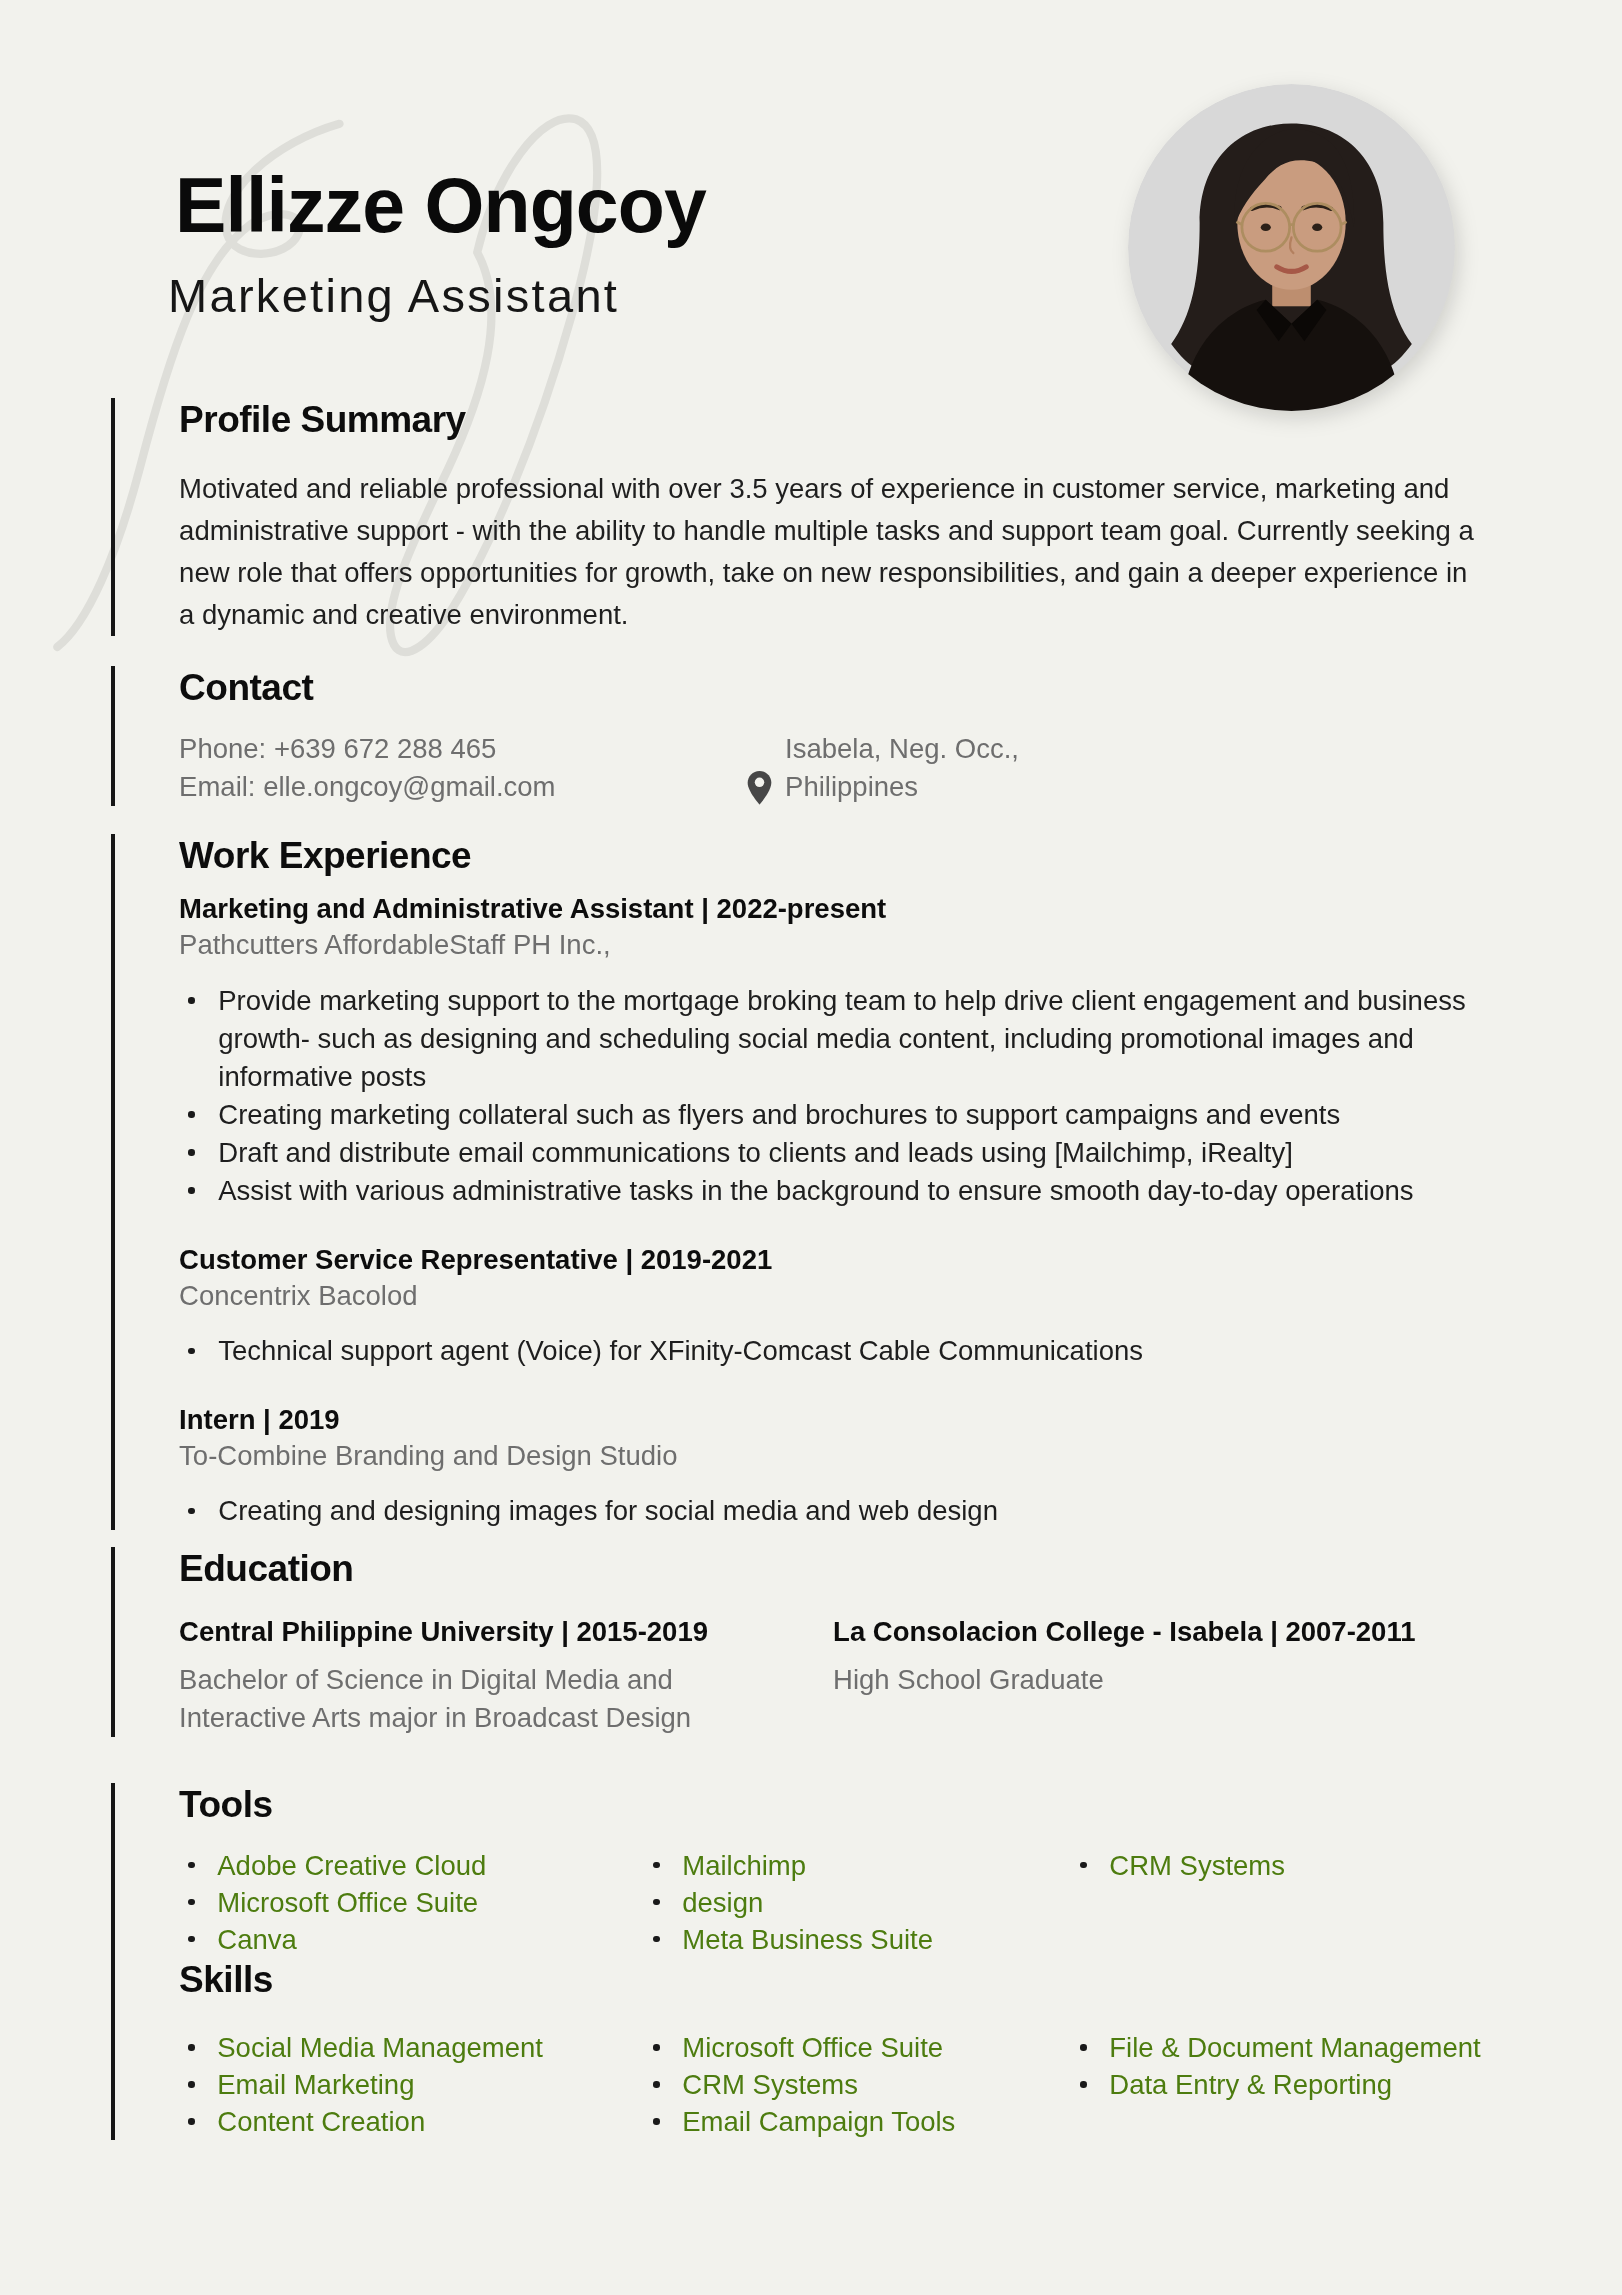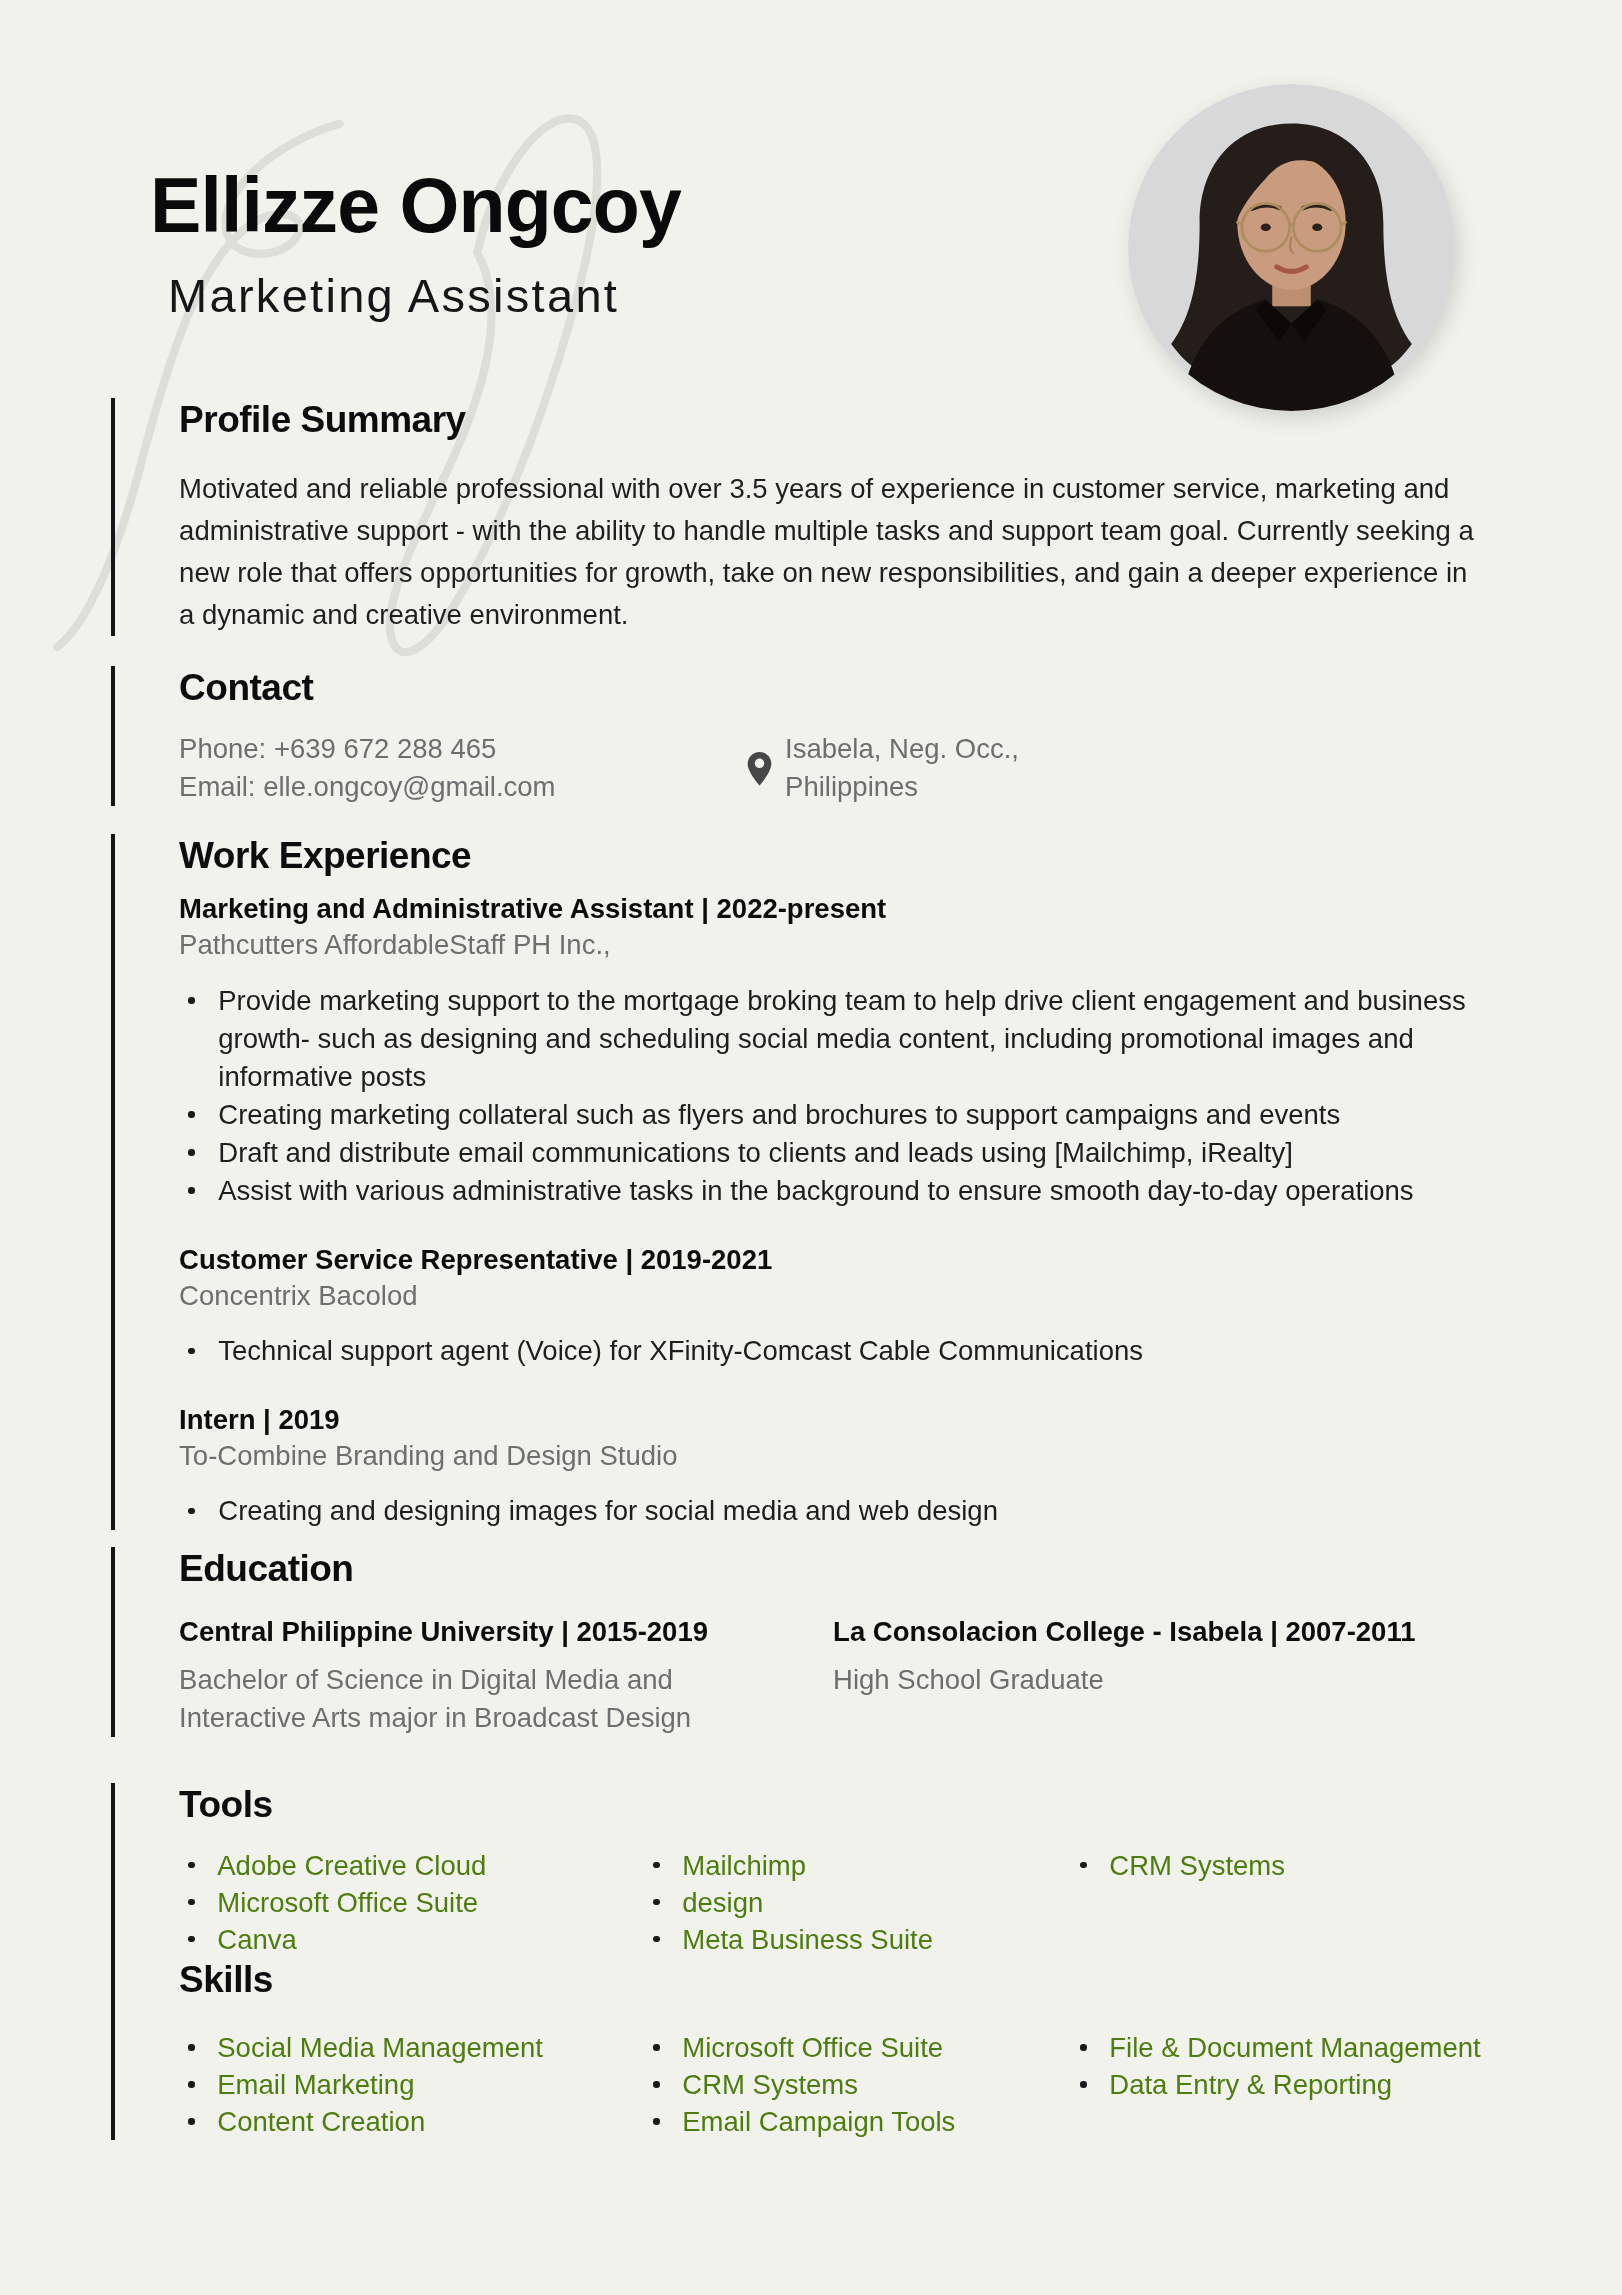--- a/index.html
+++ b/index.html
@@ -5,21 +5,21 @@
   html,body{margin:0;padding:0}
   body{
     width:1623px;height:2295px;position:relative;overflow:hidden;
     background:#F2F2ED;
     font-family:"Liberation Sans",sans-serif;
     color:#1E1E1E;
   }
   
   .watermark{position:absolute;left:18.4px;top:55px;width:643px;height:615px;pointer-events:none}
   .person-name{
-    position:absolute;left:150px;top:165px;margin:0;
+    position:absolute;left:175px;top:165px;margin:0;
     font-size:77px;font-weight:800;letter-spacing:-0.9px;color:#0A0A0A;line-height:1.05;
   }
   .person-title{
     position:absolute;left:168px;top:270px;
     font-size:47px;font-weight:400;letter-spacing:2.3px;color:#161616;line-height:1.1;
   }
   .photo{
     position:absolute;left:1128px;top:84px;width:327px;height:327px;border-radius:50%;
     filter:drop-shadow(4.6px 7.3px 10px rgba(0,0,0,0.14));
   }
@@ -37,21 +37,21 @@
   }
   .sec-profile{margin-bottom:30px}
   .sec-contact{margin-bottom:27.5px}
   .sec-work{margin-bottom:16.5px}
   .sec-education{margin-bottom:46px}
   .sec-tools{}
   
   .contact-row{display:flex;margin-top:20px}
   .contact-left{width:567px}
   .contact-line{font-size:27.5px;line-height:38px;color:#6E6E6E}
-  .contact-loc{display:flex;align-items:center}
+  .contact-loc{display:flex;align-items:flex-end}
   .pin{flex:0 0 27px;margin-top:2.8px}
   .loc-text{margin-left:12px;font-size:27.5px;line-height:38px;color:#6E6E6E}
   
   .jobs{margin-top:13.8px}
   .job{margin-bottom:32px}
   .job:last-child{margin-bottom:0}
   .job-title{margin:0;font-size:27.5px;font-weight:700;color:#0D0D0D;line-height:36px}
   .job-company{margin:0 0 18.4px 0;font-size:27.5px;color:#6E6E6E;line-height:36px}
   ul.bullets{list-style:none;margin:0 0 0 9.2px;padding:0}
   ul.bullets li{

